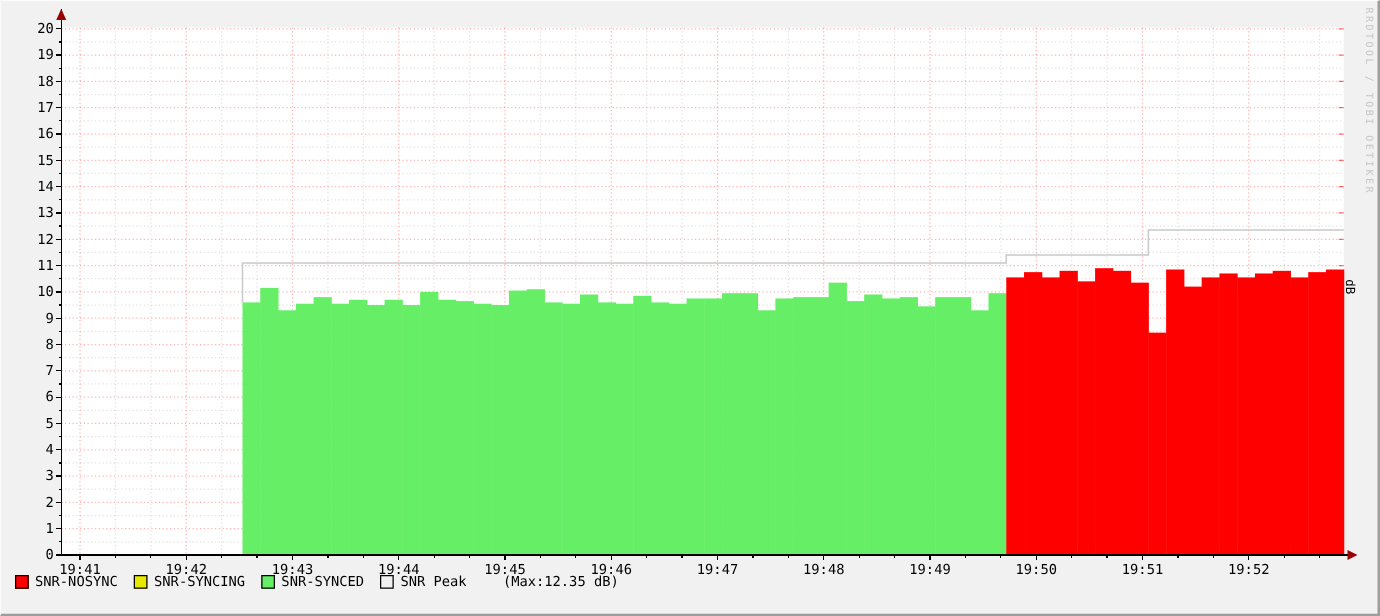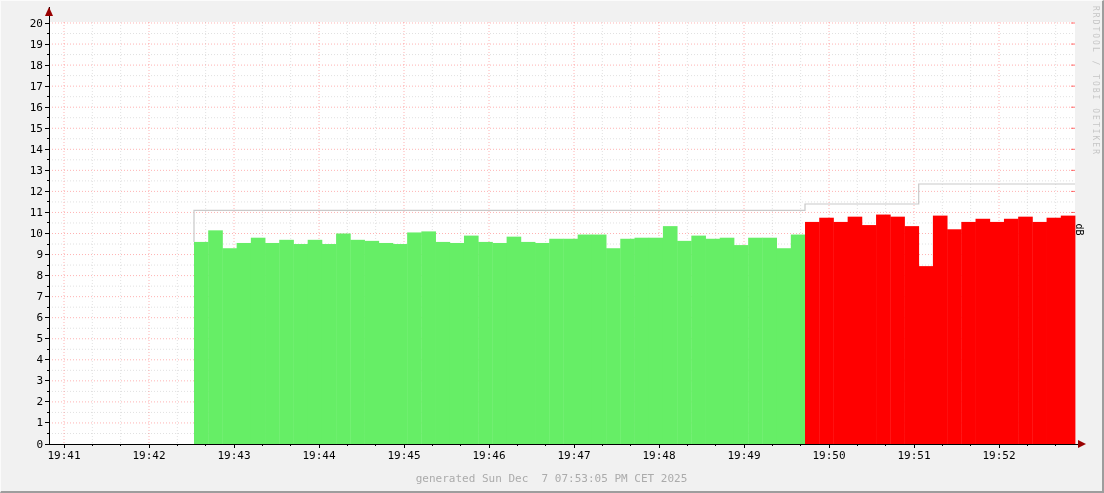--- a/index.html
+++ b/index.html
@@ -325,15 +325,33 @@
       <line x1="1026.3333333333333" y1="443" x2="1026.3333333333333" y2="445" stroke="#000000" shape-rendering="crispEdges"></line>
       <line x1="1054.6666666666667" y1="443" x2="1054.6666666666667" y2="445" stroke="#000000" shape-rendering="crispEdges"></line>
       <text x="998" y="458" text-anchor="middle" font-size="11" font-family="DejaVu Sans Mono, monospace" fill="#000">19:52</text>
     </svg>
 
 
   <div class="watermark">RRDTOOL / TOBI OETIKER</div>
 
   <div class="right-axis-label">dB</div>
 
-
-  <div class="footer">generated Sun Dec  7 07:53:05 PM CET 2025</div>
+  <div class="legend-row">
+    <span class="legend-item">
+      <span class="legend-box" style="background: rgb(255, 0, 0);"></span>
+      <span>SNR-NOSYNC</span>
+    </span>
+    <span class="legend-item">
+      <span class="legend-box" style="background: rgb(233, 233, 0);"></span>
+      <span>SNR-SYNCING</span>
+    </span>
+    <span class="legend-item">
+      <span class="legend-box" style="background: rgb(102, 238, 102);"></span>
+      <span>SNR-SYNCED</span>
+    </span>
+    <span class="legend-item">
+      <span class="legend-box" style="background: rgb(240, 240, 240);"></span>
+      <span>SNR Peak</span>
+    </span>
+    <span class="max-note">(Max:12.35 dB)</span>
+  </div>
+
 </div>
 
 </body></html>

